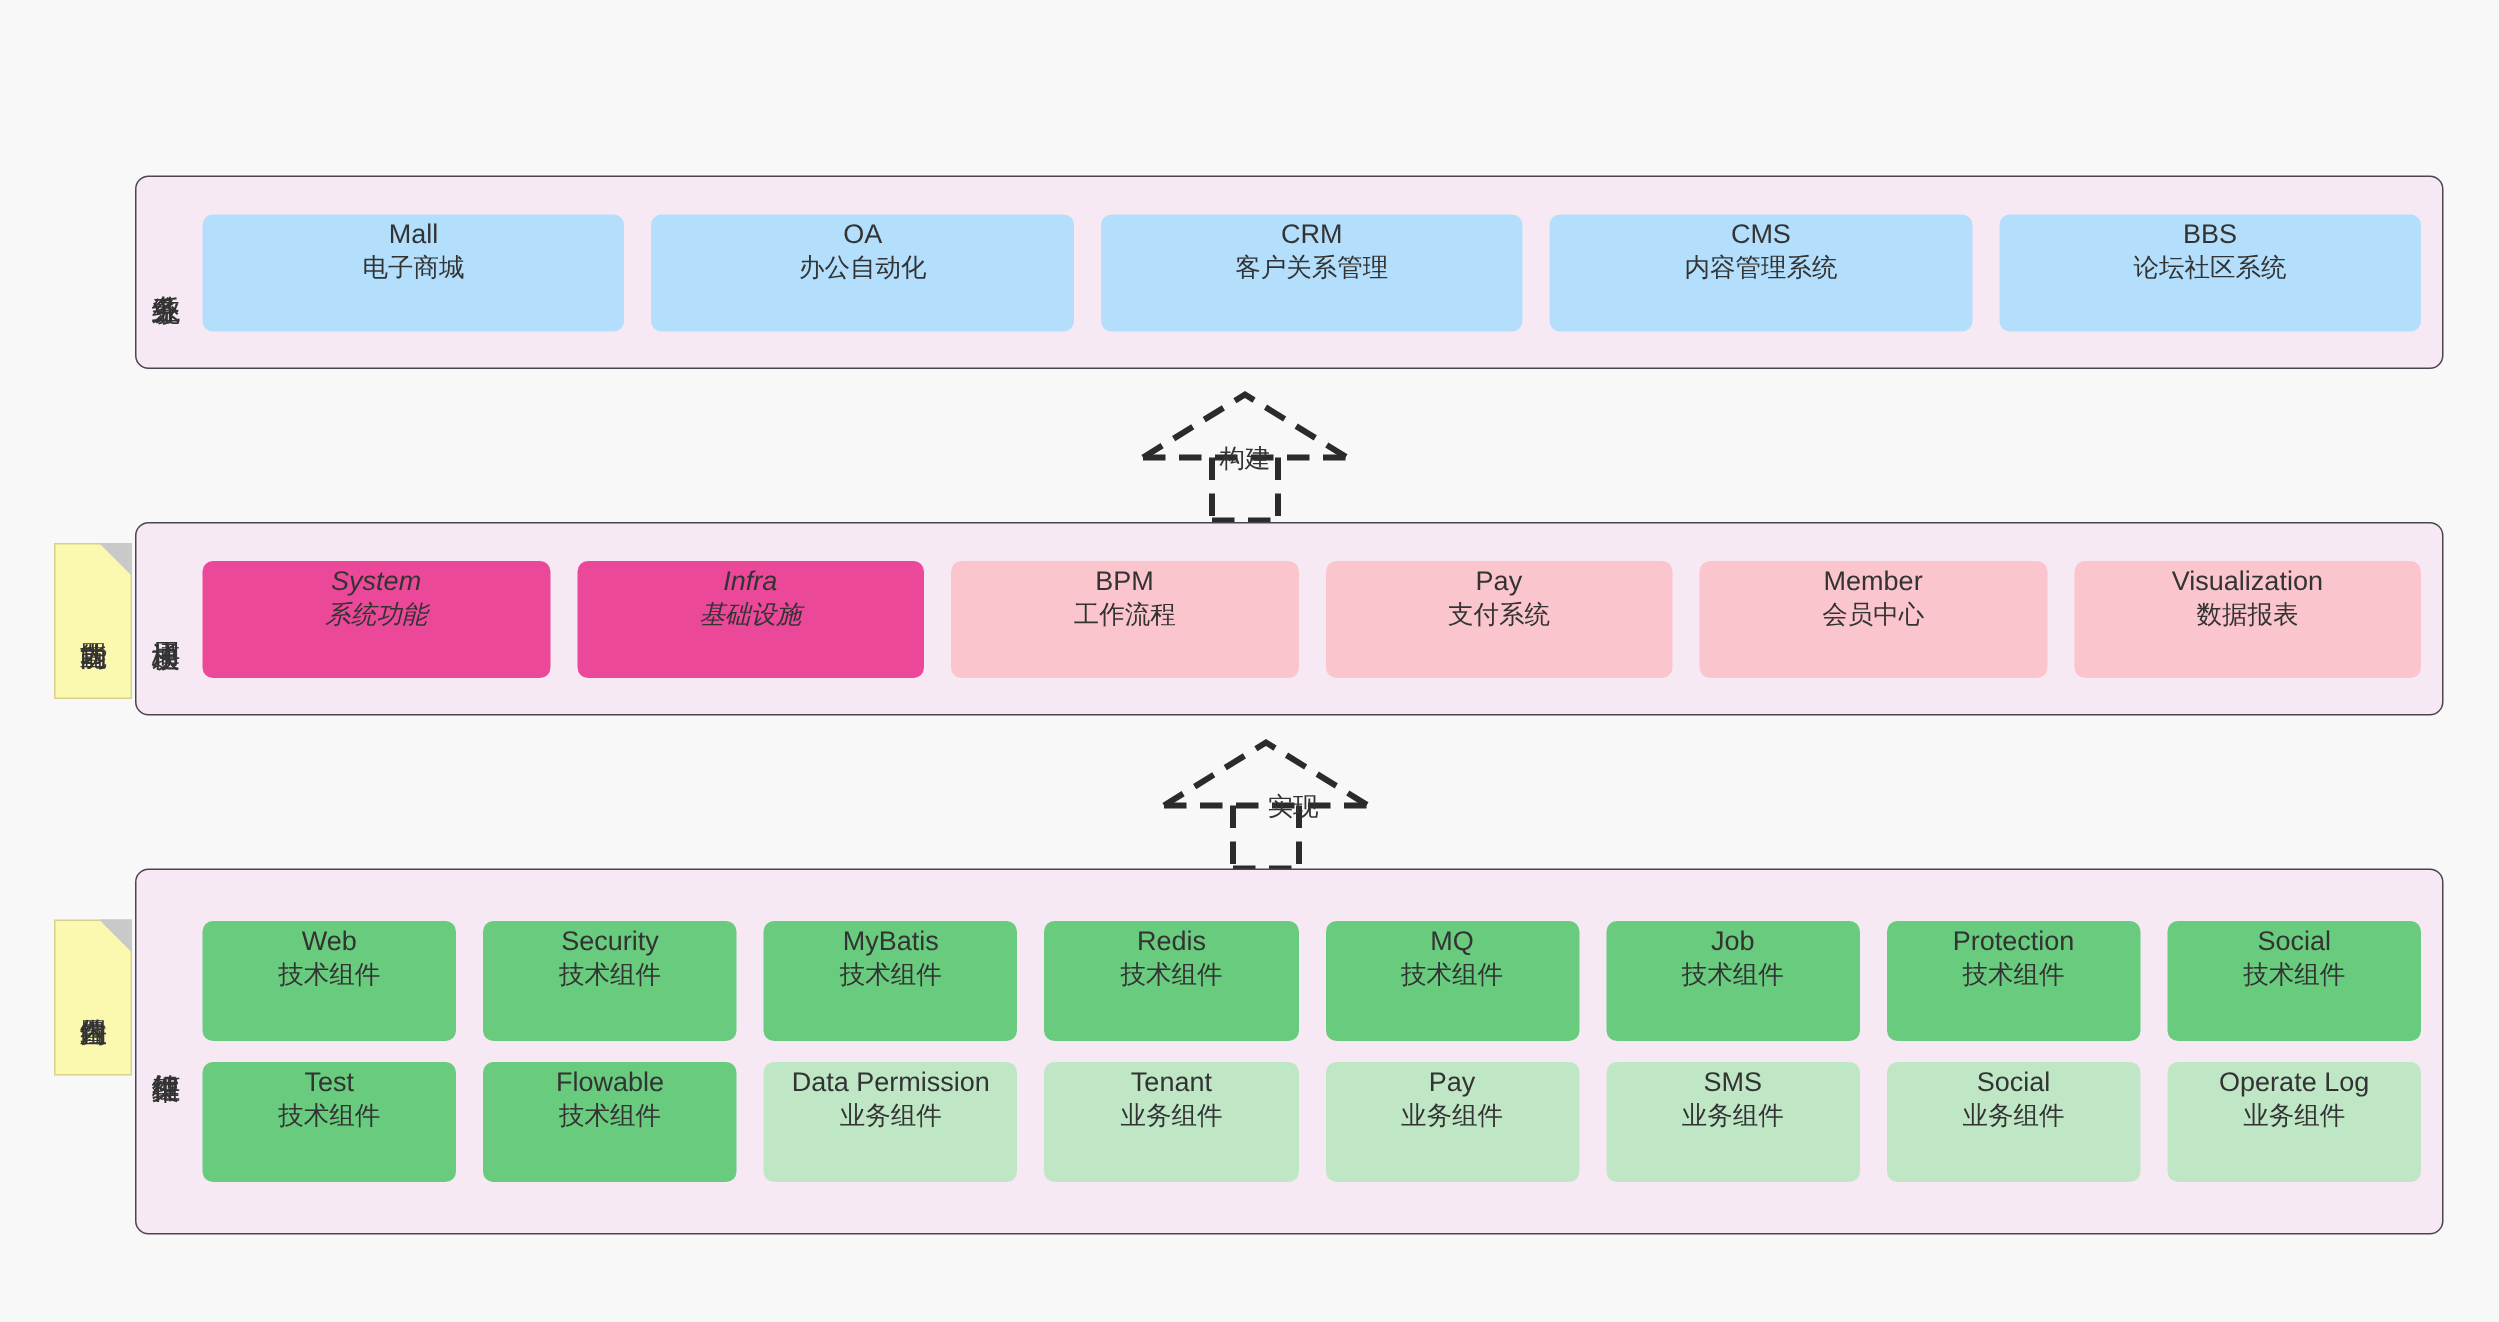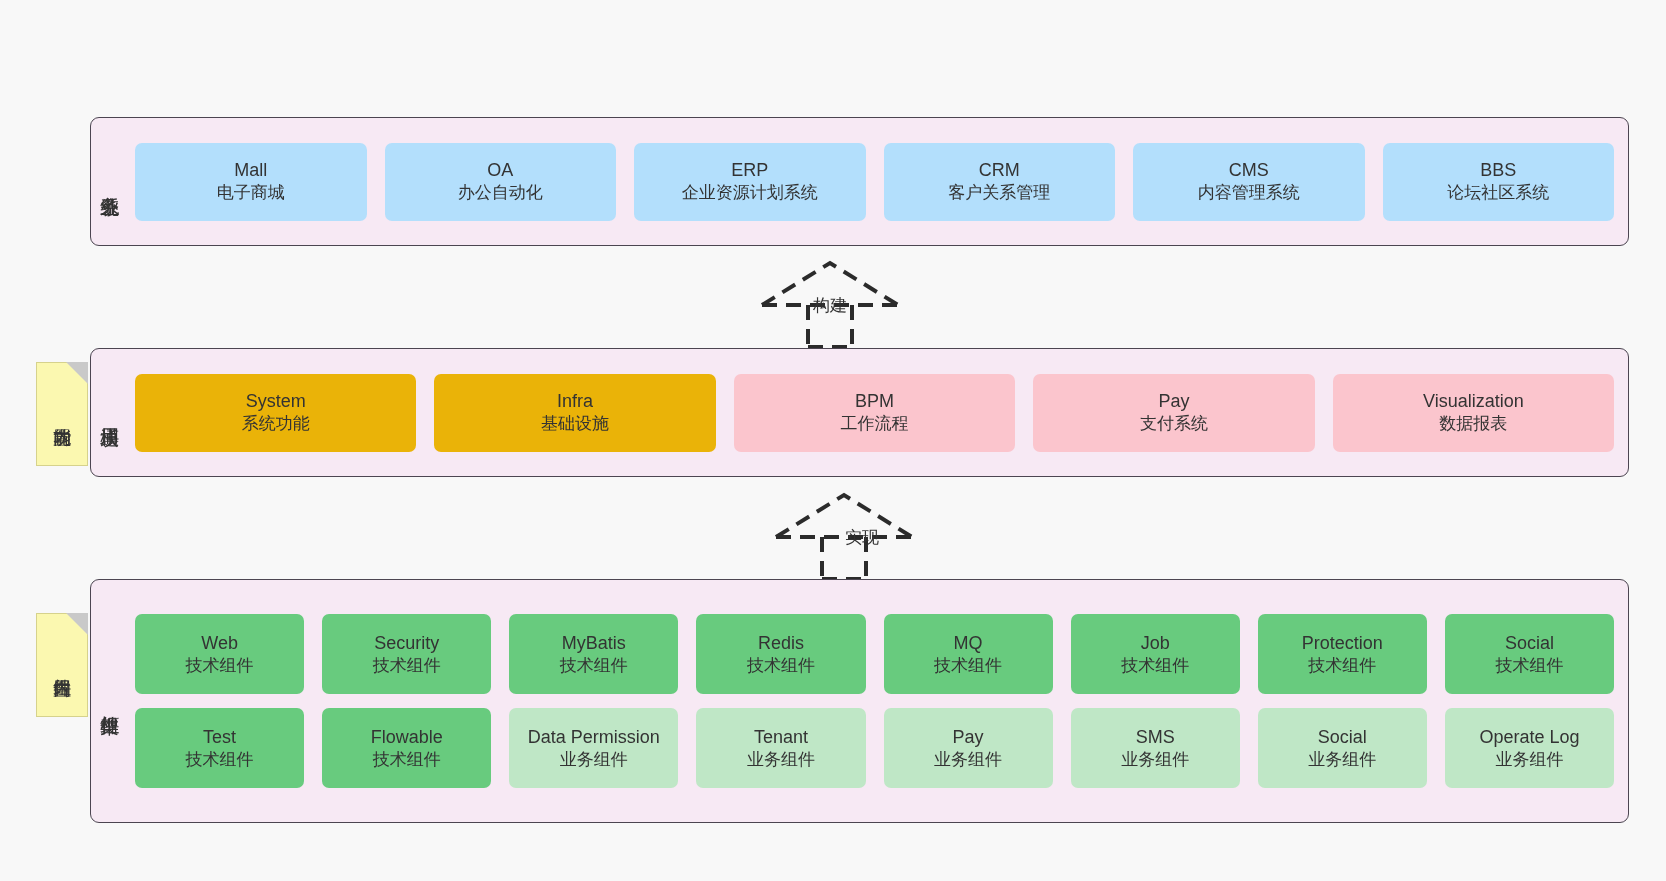--- a/index.html
+++ b/index.html
@@ -66,37 +66,37 @@
     gap: 18px;
   }
 
   
   .box {
     flex: 1 1 0;
     border-radius: 7px;
     display: flex;
     flex-direction: column;
     align-items: center;
-    justify-content: center;
+    justify-content: flex-start;
     text-align: center;
     box-sizing: border-box;
     line-height: 1.28;
     padding: 2px 4px;
   }
   .box .t1 {
     font-size: 18px;
     color: #333333;
   }
   .box .t2 {
     font-size: 17px;
     color: #333333;
   }
 
   .box-blue       { background: #b3dffc; }
-  .box-red        { background: #eab308; }
+  .box-red        { background: #ec4899; font-style: italic; }
   .box-pink       { background: #fbc5cd; }
   .box-green      { background: #68cb7e; }
   .box-lightgreen { background: #bfe7c6; }
 
   
   .row-tall  { height: 78px; }
   .row-short { height: 80px; }
 
   
   .note {
@@ -152,24 +152,20 @@
         <div class="box box-blue">
           <span class="t1">Mall</span>
           <span class="t2">电子商城</span>
         </div>
 
         <div class="box box-blue">
           <span class="t1">OA</span>
           <span class="t2">办公自动化</span>
         </div>
 
-        <div class="box box-blue">
-          <span class="t1">ERP</span>
-          <span class="t2">企业资源计划系统</span>
-        </div>
 
         <div class="box box-blue">
           <span class="t1">CRM</span>
           <span class="t2">客户关系管理</span>
         </div>
 
         <div class="box box-blue">
           <span class="t1">CMS</span>
           <span class="t2">内容管理系统</span>
         </div>
@@ -217,20 +213,24 @@
         <div class="box box-pink">
           <span class="t1">BPM</span>
           <span class="t2">工作流程</span>
         </div>
 
         <div class="box box-pink">
           <span class="t1">Pay</span>
           <span class="t2">支付系统</span>
         </div>
 
+        <div class="box box-pink">
+          <span class="t1">Member</span>
+          <span class="t2">会员中心</span>
+        </div>
 
         <div class="box box-pink">
           <span class="t1">Visualization</span>
           <span class="t2">数据报表</span>
         </div>
 
       </div>
     </div>
   </div>
 

